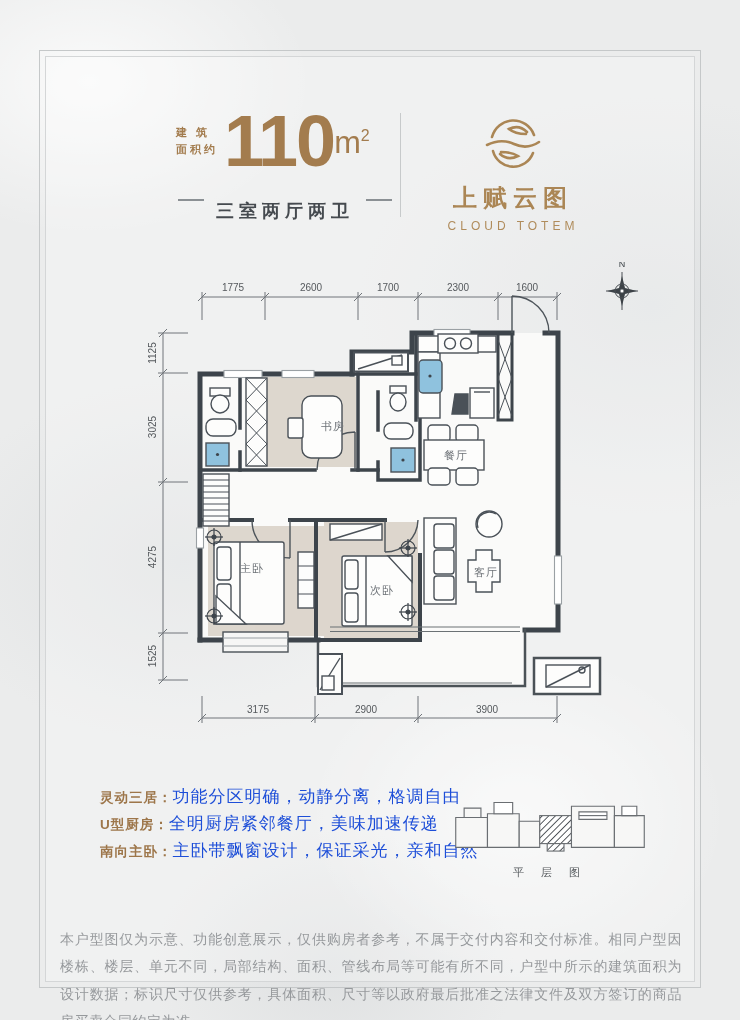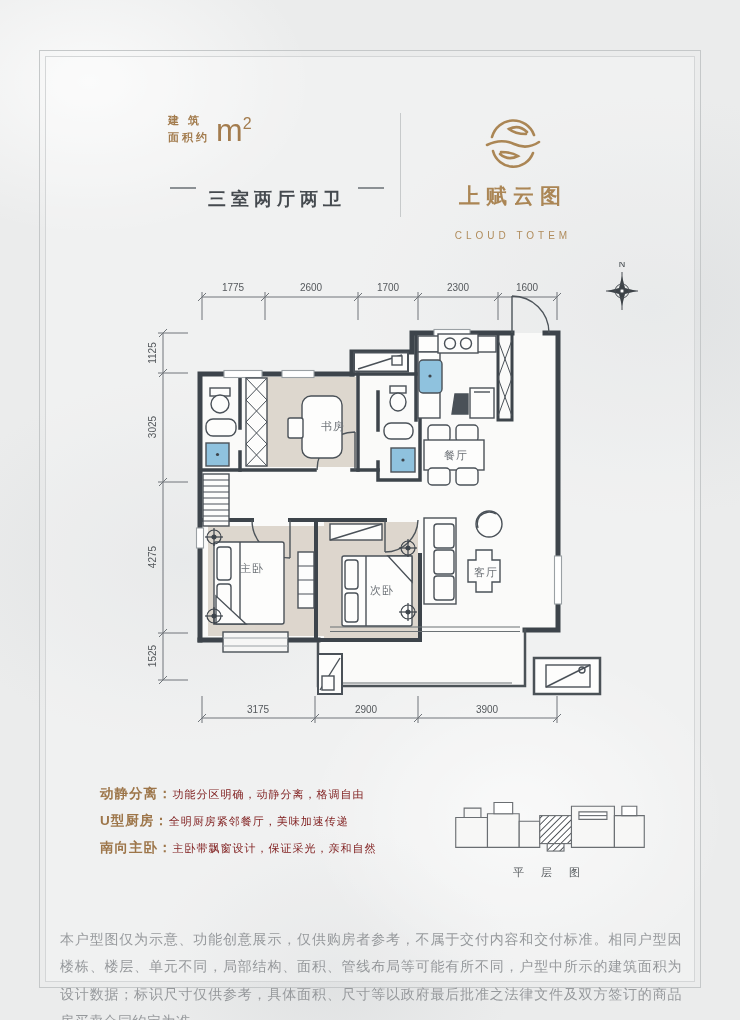--- a/index.html
+++ b/index.html
@@ -12,47 +12,47 @@
       radial-gradient(ellipse 420px 300px at 88% 30%, rgba(213,216,218,.5), rgba(213,216,218,0) 70%),
       radial-gradient(ellipse 360px 260px at 25% 55%, rgba(210,213,215,.45), rgba(210,213,215,0) 70%),
       radial-gradient(ellipse 300px 240px at 70% 80%, rgba(255,255,255,.6), rgba(255,255,255,0) 70%),
       radial-gradient(ellipse 260px 200px at 45% 95%, rgba(206,209,211,.4), rgba(206,209,211,0) 70%);
   }
   .frame{position:absolute;pointer-events:none;}
   .frame.outer{left:39px;top:50px;right:39px;bottom:32px;border:1px solid #c5c8c9;}
   .frame.inner{left:45px;top:56px;right:45px;bottom:38px;border:1px solid #d4d6d7;background:rgba(255,255,255,.28);}
 
   
-  .title-block{position:absolute;left:168px;top:112px;color:#a37c4e;}
+  .title-block{position:absolute;left:176px;top:112px;color:#a37c4e;}
   .area-row{display:flex;align-items:flex-end;}
   .area-cn{display:flex;flex-direction:column;justify-content:flex-end;margin-right:6px;padding-bottom:14px;
            font-size:11px;letter-spacing:3px;line-height:1.5;font-weight:bold;color:#a37c4e;}
   .area-num{font-size:72px;font-weight:bold;line-height:.82;letter-spacing:-2px;}
   .area-unit{font-size:32px;font-weight:normal;padding-bottom:10px;letter-spacing:0;}
   .area-unit sup{font-size:16px;vertical-align:super;}
   .subtitle-row{display:flex;align-items:flex-start;margin-top:28px;margin-left:2px;color:#4a4f54;}
   .subtitle-row .dash{width:26px;height:2px;background:#8b9094;}
   .subtitle-text{font-size:18px;letter-spacing:5px;margin:0 12px;font-weight:bold;color:#454a4f;}
   .divider-v{position:absolute;left:400px;top:113px;width:1px;height:104px;background:#c7cacb;}
 
   .logo-block{position:absolute;left:438px;top:104px;width:150px;text-align:center;color:#ab8655;}
-  .logo-zh{font-family:"Liberation Serif","DejaVu Serif",serif;font-size:21px;font-weight:bold;letter-spacing:6px;margin-top:2px;}
-  .logo-en{font-size:10px;letter-spacing:4px;margin-top:20px;color:#b08c5c;}
+  .logo-zh{font-family:"Liberation Serif","DejaVu Serif",serif;font-size:24px;font-weight:bold;letter-spacing:6px;margin-top:2px;}
+  .logo-en{font-size:12px;letter-spacing:4px;margin-top:5px;color:#b08c5c;}
 
   
   .plan-wrap{position:absolute;left:135px;top:262px;width:520px;height:486px;}
   svg text{font-family:"Liberation Sans","DejaVu Sans",sans-serif;}
   .dimtxt{font-size:10px;fill:#55595d;}
   .roomtxt{font-size:11px;fill:#6d7277;letter-spacing:1px;}
 
   
   .features{position:absolute;left:100px;top:785px;}
   .feat-row{display:flex;align-items:baseline;height:27px;}
   .feat-label{font-size:13.5px;font-weight:bold;color:#9d764a;letter-spacing:1px;white-space:pre;}
-  .feat-desc{font-size:11px;color:#7f1d1d;letter-spacing:1px;}
+  .feat-desc{font-size:17px;color:#1d4ed8;letter-spacing:1px;}
 
   
   .floor-diagram{position:absolute;left:452px;top:793px;width:196px;text-align:center;}
   .floor-diagram-label{font-size:11px;color:#55595d;letter-spacing:7px;margin-top:6px;text-align:center;}
 
   
   .disclaimer{position:absolute;left:60px;right:58px;top:912px;
     font-size:14px;line-height:1.95;color:#96999c;letter-spacing:.5px;text-align:justify;}
 </style>
 </head>
@@ -60,20 +60,21 @@
 
 <div class="frame outer"></div>
 <div class="frame inner"></div>
 
 <div class="title-block">
   <div class="area-row">
     <div class="area-cn">
       <span>建 筑</span>
       <span>面积约</span>
     </div>
+    <div class="area-num">110</div>
     <div class="area-unit"><span>m</span><sup>2</sup></div>
   </div>
   <div class="subtitle-row">
     <span class="dash"></span>
     <span class="subtitle-text">三室两厅两卫</span>
     <span class="dash"></span>
   </div>
 </div>
 
 <div class="divider-v"></div>
@@ -334,21 +335,21 @@
     <text class="roomtxt" x="456" y="459">餐厅</text>
     <text class="roomtxt" x="252" y="572">主卧</text>
     <text class="roomtxt" x="382" y="594">次卧</text>
     <text class="roomtxt" x="486" y="576">客厅</text>
   </g>
 </svg>
 </div>
 
 <div class="features">
   <div class="feat-row">
-    <span class="feat-label">动静分离：</span>
+    <span class="feat-label">灵动三居：</span>
     <span class="feat-desc">功能分区明确，动静分离，格调自由</span>
   </div>
   <div class="feat-row">
     <span class="feat-label">U型厨房：</span>
     <span class="feat-desc">全明厨房紧邻餐厅，美味加速传递</span>
   </div>
   <div class="feat-row">
     <span class="feat-label">南向主卧：</span>
     <span class="feat-desc">主卧带飘窗设计，保证采光，亲和自然</span>
   </div>

